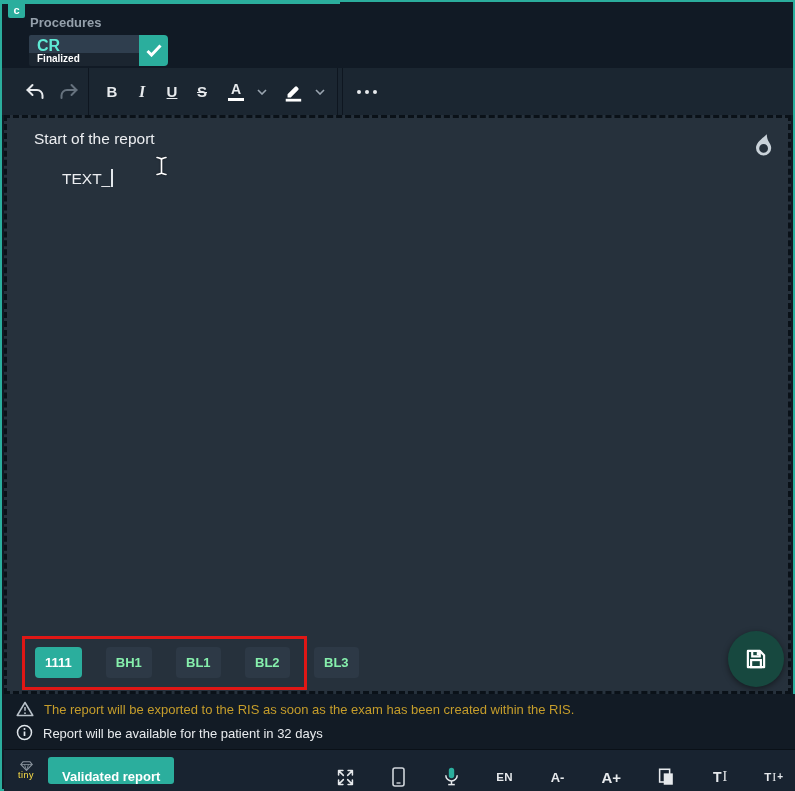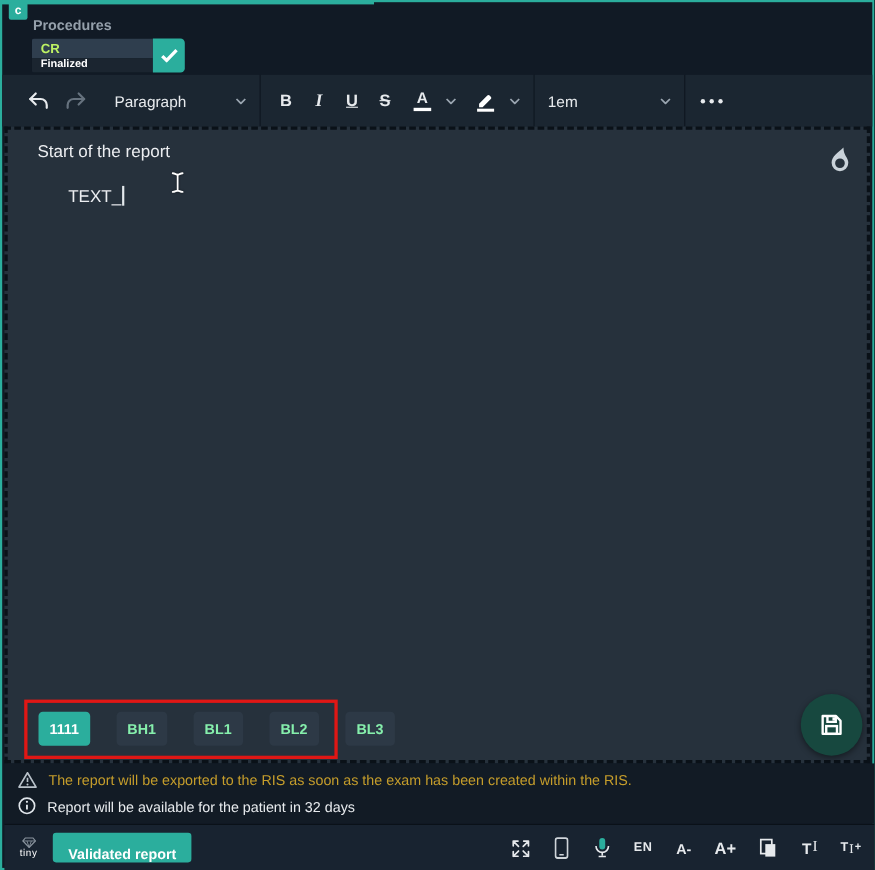--- a/index.html
+++ b/index.html
@@ -37,21 +37,21 @@
     background:var(--accent);color:#fff;font-size:11px;font-weight:bold;
     display:flex;align-items:center;justify-content:center;border-radius:2px;
   }
   
   .header{position:absolute;left:0;top:0;width:100%;height:66px;}
   .procedures-label{position:absolute;left:28px;top:13px;font-size:13px;font-weight:700;color:var(--txt-dim);}
   .procedure-select{
     position:absolute;left:27px;top:33px;width:110px;height:31px;cursor:pointer;
     display:flex;flex-direction:column;overflow:hidden;border-radius:2px 0 0 2px;
   }
-  .procedure-code{background:#2f3e4e;height:18px;font-size:12px;font-weight:700;color:#bef264;padding:2px 0 0 8px;}
+  .procedure-code{background:#2f3e4e;height:18px;font-size:16px;font-weight:700;color:#5eead4;padding:2px 0 0 8px;}
   .procedure-status{background:#1b2530;height:13px;font-size:10px;font-weight:700;color:#fff;padding:0 4px 0 8px;}
   .confirm-procedure-button{
     position:absolute;left:137px;top:33px;width:29px;height:31px;background:var(--accent);
     border:none;border-radius:0 4px 4px 0;display:flex;align-items:center;justify-content:center;cursor:pointer;
   }
   
   .toolbar{
     position:absolute;left:0;top:66px;width:791px;height:47px;background:var(--bg-toolbar);
     display:flex;align-items:center;
   }
@@ -111,29 +111,29 @@
   .msg-info{top:30px;color:#e8ebee;}
   .msg-text{font-size:13px;font-weight:500;}
   .msg-warning .msg-text{color:var(--warn);}
   .icon16{flex:none;}
   
   .footer{
     position:absolute;left:2px;top:747px;width:791px;height:42px;background:var(--bg-footer);
     border-top:1px solid #0a1118;display:flex;align-items:center;
   }
   .tiny-logo{
-    margin-left:14px;display:flex;flex-direction:column;align-items:center;color:#ffffff;cursor:pointer;
+    margin-left:14px;display:flex;flex-direction:column;align-items:center;color:#fde047;cursor:pointer;
   }
   .tiny-logo .brand{font-size:9px;letter-spacing:.5px;margin-top:-1px;}
   .validated-btn{
     margin-left:14px;height:27px;padding:12px 14px;background:var(--accent);border:none;border-radius:3px;
     color:#fff;font-size:13px;font-weight:700;cursor:pointer;font-family:"Liberation Sans", sans-serif;
   }
   .footer-icons{
-    position:absolute;right:10px;top:0;height:42px;display:flex;align-items:center;gap:15px;
+    position:absolute;right:10px;top:0;height:42px;display:flex;align-items:flex-end;gap:31px;
   }
   .f-btn{
     background:transparent;border:none;color:#e6e9ec;cursor:pointer;height:30px;min-width:22px;
     display:flex;align-items:center;justify-content:center;font-family:"Liberation Sans", sans-serif;padding:0 2px;
   }
   .lang{font-size:11.5px;font-weight:700;letter-spacing:.3px;}
   .a-size{font-size:13px;font-weight:700;}
   .a-size.big{font-size:15px;}
   .ti-combo{display:flex;align-items:center;gap:1px;color:#e6e9ec;}
   .ti-combo .t{font-weight:700;font-size:14px;}
@@ -176,28 +176,20 @@
     </button>
     <button class="tb-btn">
       <span>
         <svg width="22" height="18" viewBox="0 0 22 18">
             <path d="M13.5 2 18.5 7l-5 5" fill="none" stroke="#66727e" stroke-width="2" stroke-linecap="round" stroke-linejoin="round"></path>
             <path d="M18.5 7H9a5.5 5.5 0 0 0-5.5 5.5V15" fill="none" stroke="#66727e" stroke-width="2" stroke-linecap="round"></path>
           </svg>
       </span>
     </button>
 
-    <div class="tb-select" style="width:140px;margin-left:8px">
-      <span>Paragraph</span>
-      <span class="chev">
-        <svg width="10" height="6" viewBox="0 0 10 6">
-            <polyline points="1,1 5,5 9,1" fill="none" stroke="#9aa5b0" stroke-width="1.6"></polyline>
-          </svg>
-      </span>
-    </div>
 
     <div class="tb-sep"></div>
 
     <button class="tb-btn" style="margin-left:6px">
       <span class="letter">B</span>
     </button>
     <button class="tb-btn">
       <span class="it">I</span>
     </button>
     <button class="tb-btn">
@@ -232,28 +224,20 @@
     <button class="tb-btn" style="min-width:18px">
       <span class="chev">
         <svg width="10" height="6" viewBox="0 0 10 6">
             <polyline points="1,1 5,5 9,1" fill="none" stroke="#9aa5b0" stroke-width="1.6"></polyline>
           </svg>
       </span>
     </button>
 
     <div class="tb-sep" style="margin-left:6px"></div>
 
-    <div class="tb-select" style="width:132px">
-      <span>1em</span>
-      <span class="chev">
-        <svg width="10" height="6" viewBox="0 0 10 6">
-            <polyline points="1,1 5,5 9,1" fill="none" stroke="#9aa5b0" stroke-width="1.6"></polyline>
-          </svg>
-      </span>
-    </div>
 
     <div class="tb-sep"></div>
 
     <button class="tb-btn" style="margin-left:6px">
       <span class="dots">
           <i></i>
           <i></i>
           <i></i>
         </span>
     </button>

